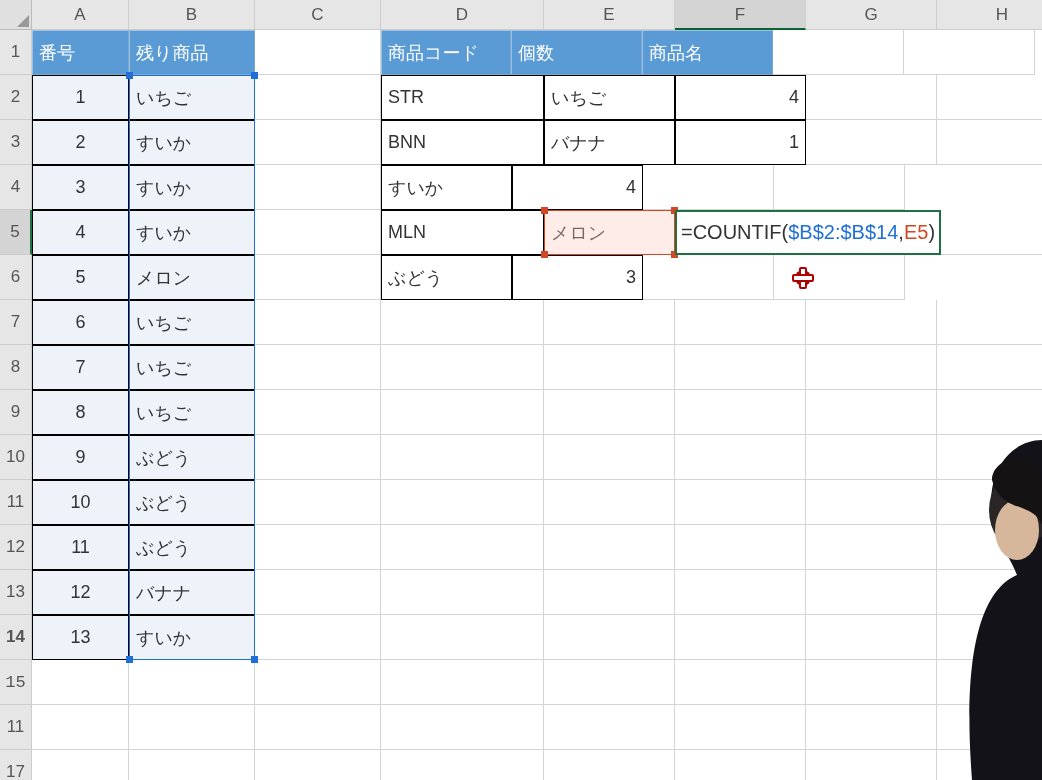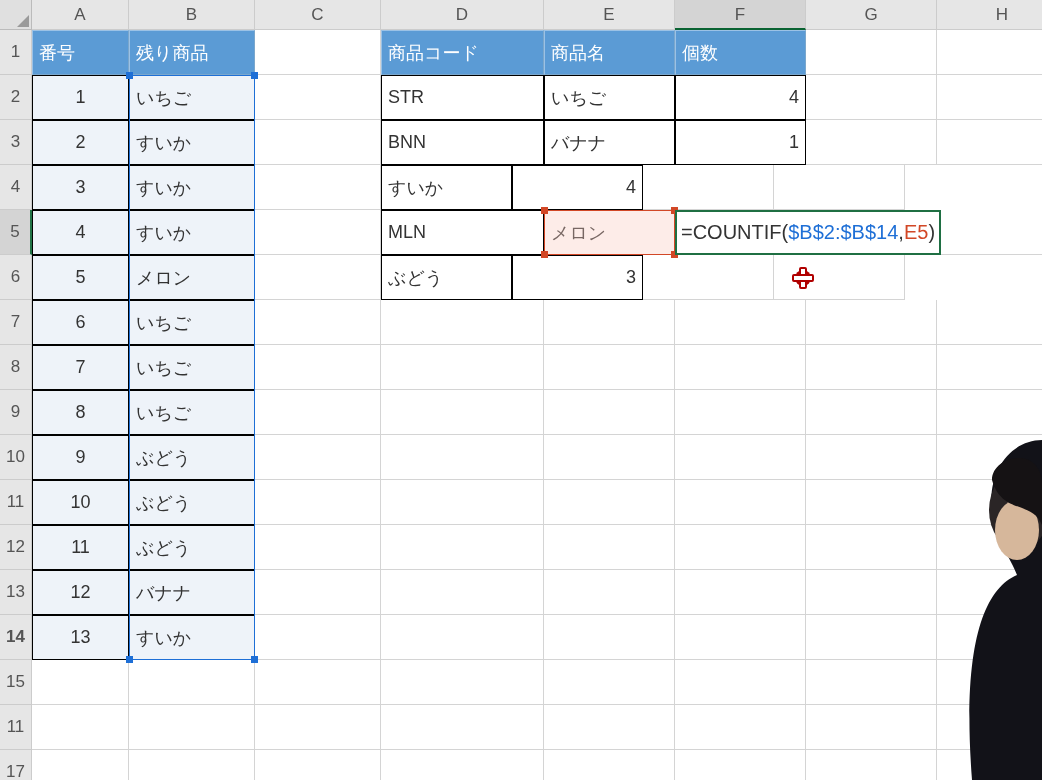--- a/index.html
+++ b/index.html
@@ -184,33 +184,33 @@
       <div class="rh active" style="height: 45px;">5</div>
       <div class="rh" style="height: 45px;">6</div>
       <div class="rh" style="height: 45px;">7</div>
       <div class="rh" style="height: 45px;">8</div>
       <div class="rh" style="height: 45px;">9</div>
       <div class="rh" style="height: 45px;">10</div>
       <div class="rh" style="height: 45px;">11</div>
       <div class="rh" style="height: 45px;">12</div>
       <div class="rh" style="height: 45px;">13</div>
       <div class="rh" style="height: 45px; font-weight: bold;">14</div>
-      <div class="rh" style="height: 45px;">15</div>
+      <div class="rh" style="height: 45px; font-family: Liberation Mono, monospace;">15</div>
       <div class="rh" style="height: 45px;">11</div>
       <div class="rh" style="height: 45px;">17</div>
     </div>
 
   <div class="grid">
       <div class="row">
         <div class="cell hdr" style="width: 97px; height: 45px;">番号</div>
         <div class="cell hdr" style="width: 126px; height: 45px;">残り商品</div>
         <div class="cell" style="width: 126px; height: 45px;"></div>
-        <div class="cell hdr" style="width: 163px; height: 45px;">商品コード</div>
+        <div class="cell hdr" style="width: 130px; height: 45px;">商品コード</div>
+        <div class="cell hdr" style="width: 131px; height: 45px;">個数</div>
         <div class="cell hdr" style="width: 131px; height: 45px;">商品名</div>
-        <div class="cell hdr" style="width: 131px; height: 45px;">個数</div>
         <div class="cell" style="width: 131px; height: 45px;"></div>
         <div class="cell" style="width: 131px; height: 45px;"></div>
       </div>
       <div class="row">
         <div class="cell bordered hlite ctxt" style="width: 97px; height: 45px;">1</div>
         <div class="cell bordered hlite" style="width: 126px; height: 45px;">いちご</div>
         <div class="cell" style="width: 126px; height: 45px;"></div>
         <div class="cell bordered" style="width: 163px; height: 45px;">STR</div>
         <div class="cell bordered" style="width: 131px; height: 45px;">いちご</div>
         <div class="cell bordered num" style="width: 131px; height: 45px;">4</div>

